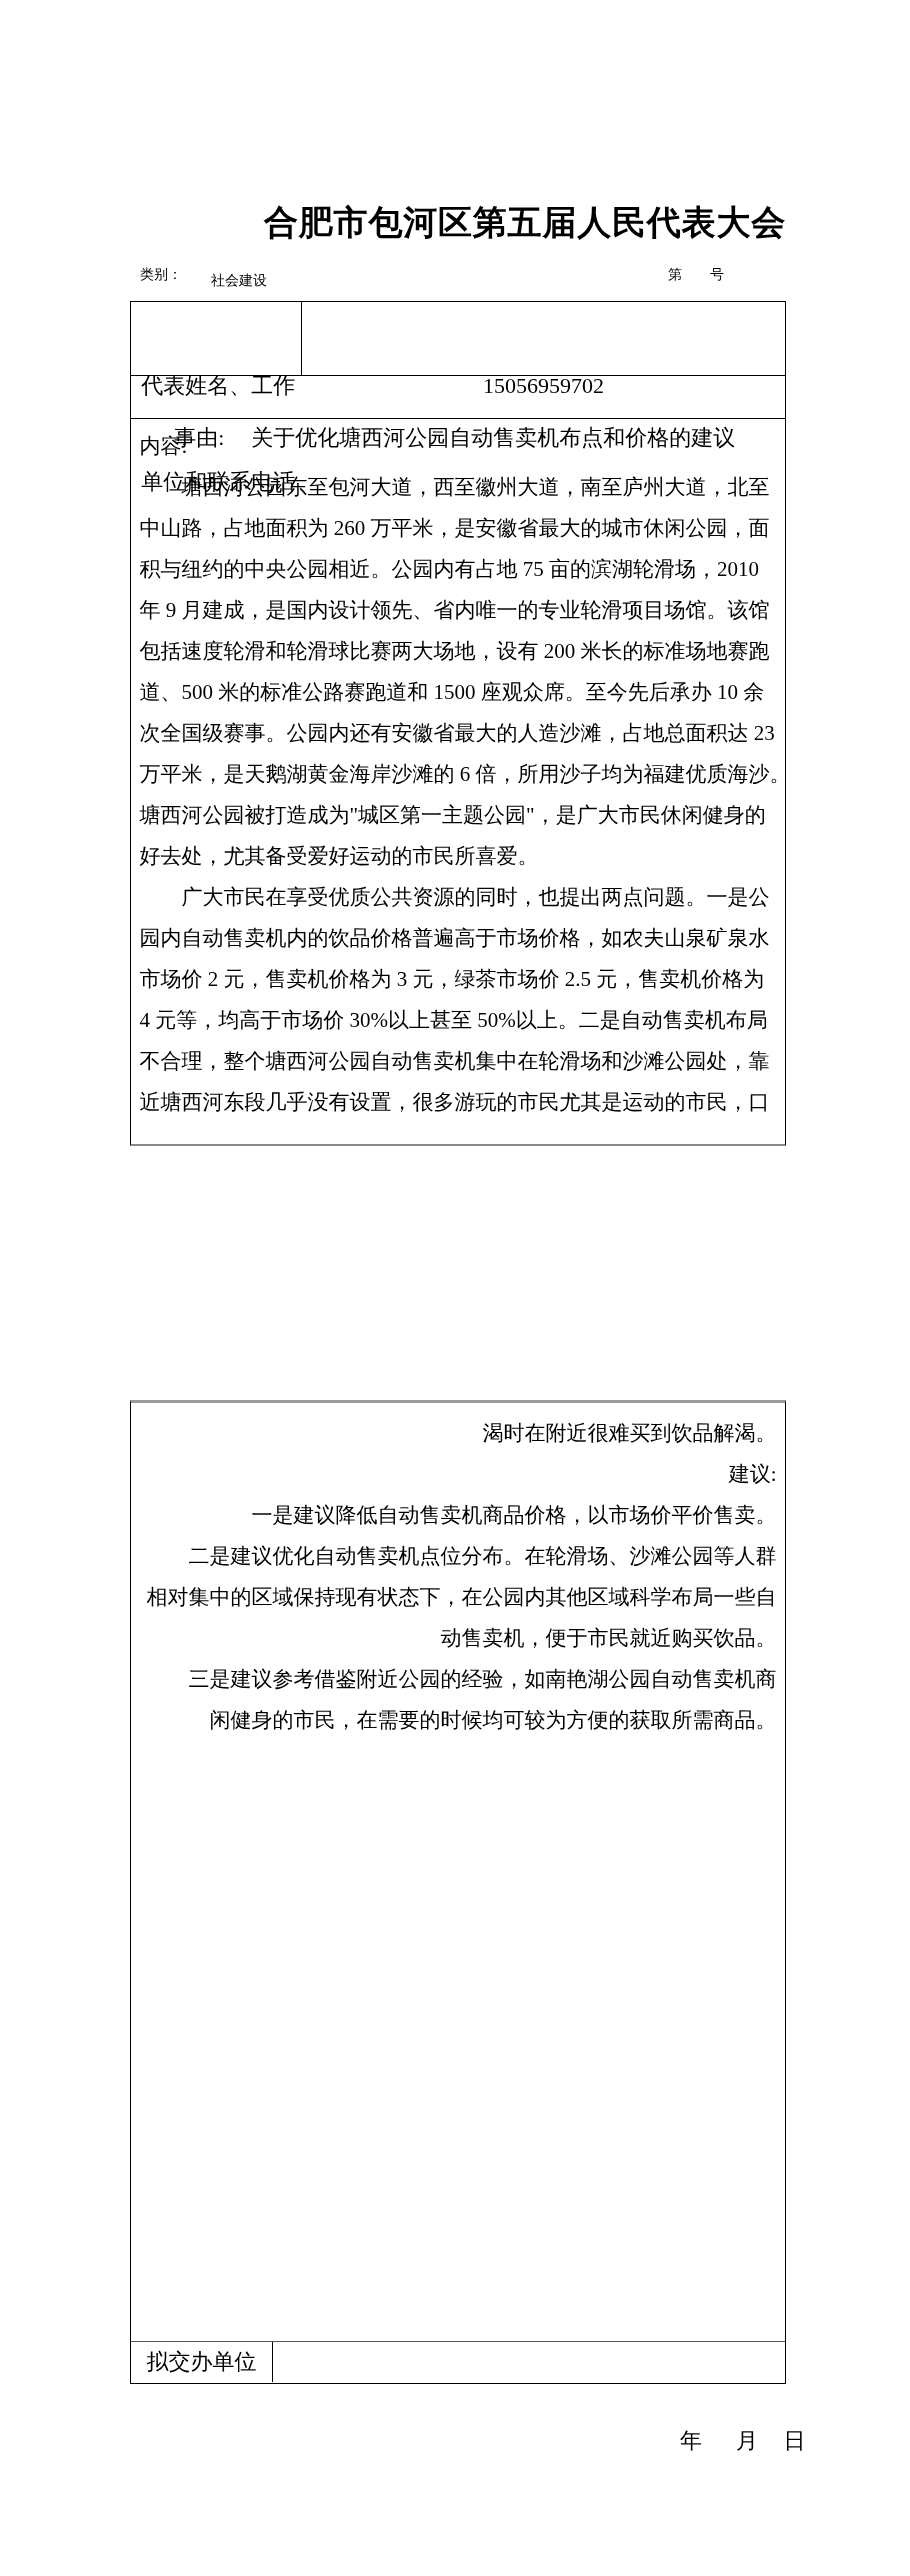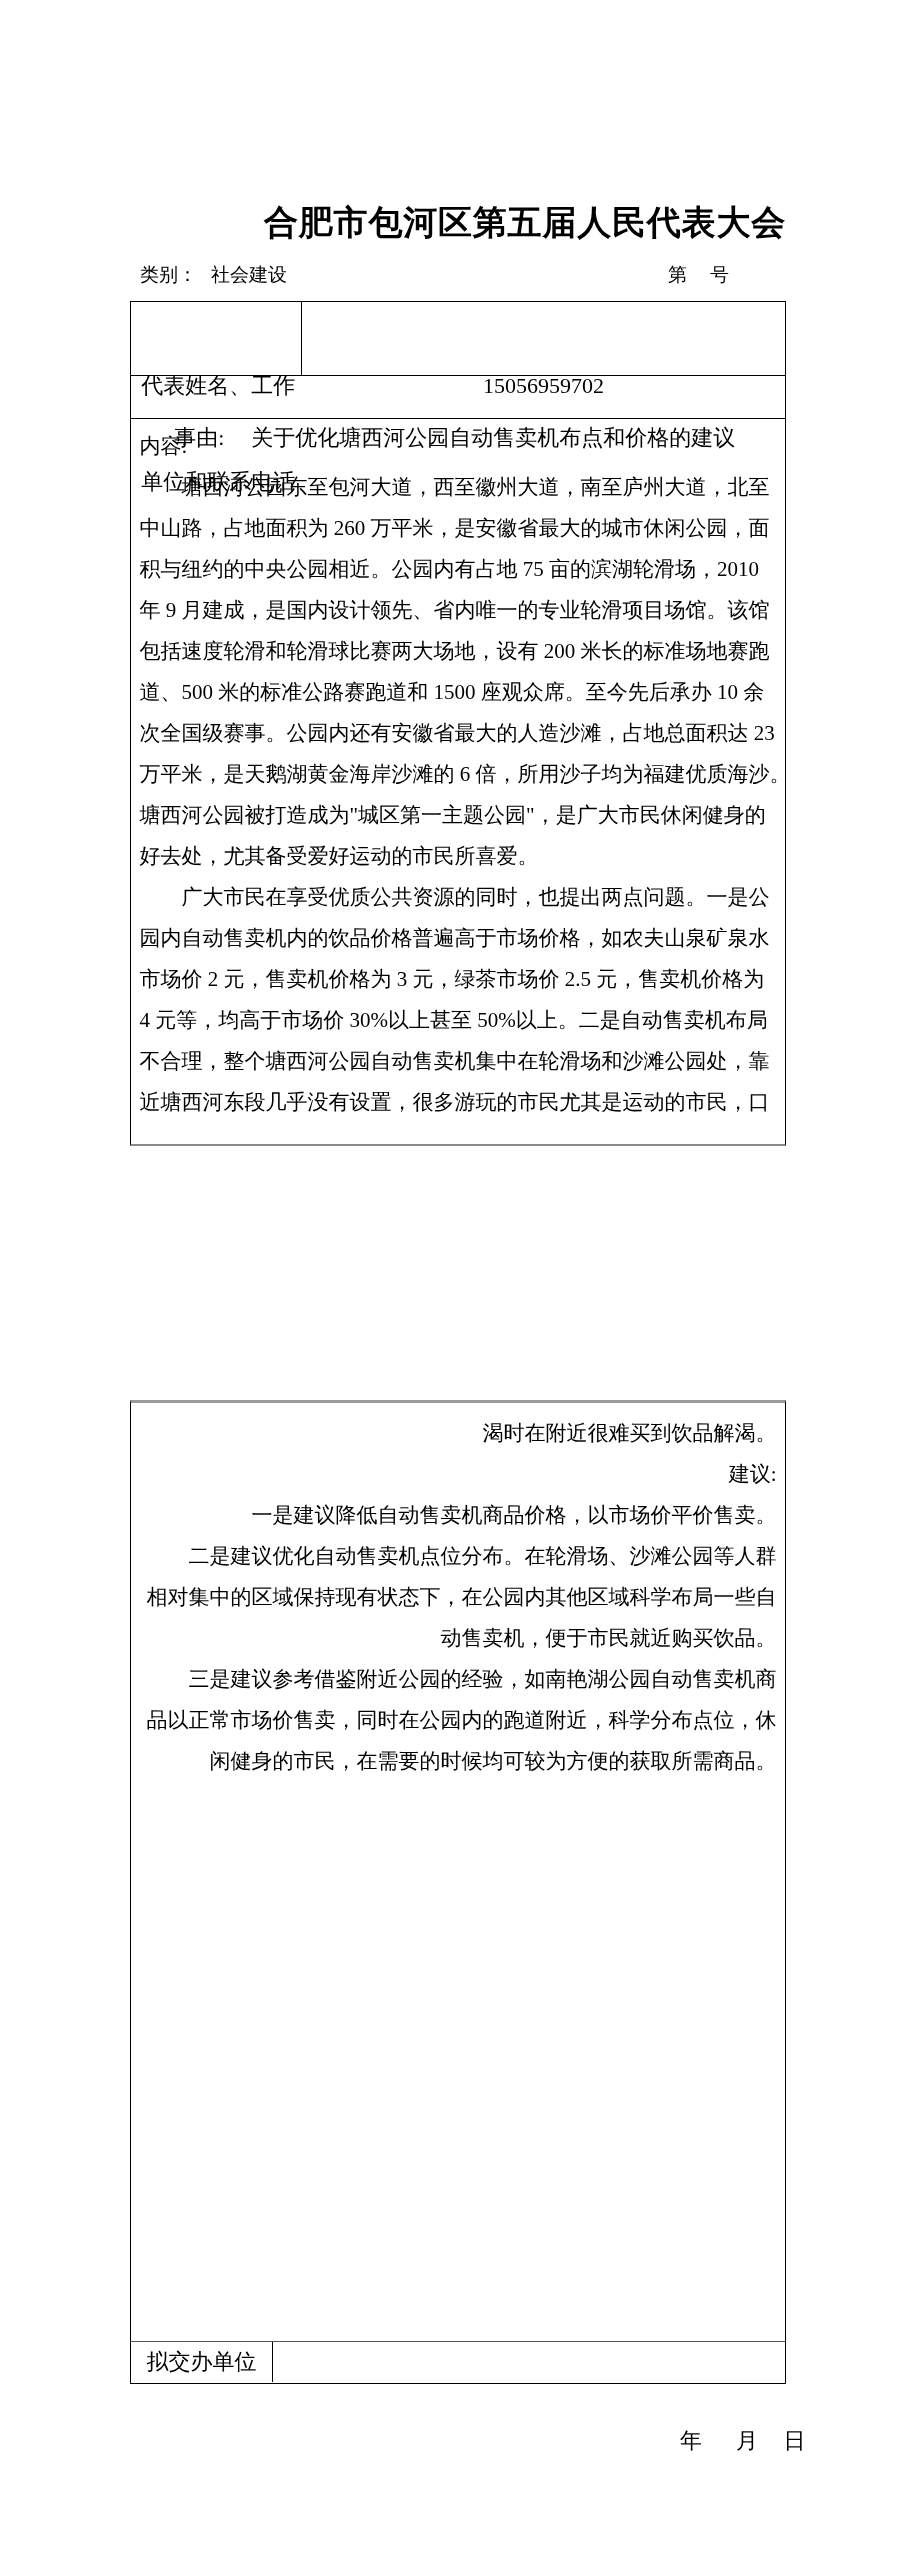--- a/index.html
+++ b/index.html
@@ -3,24 +3,24 @@
 <meta charset="utf-8">
 <style>
   html,body{margin:0;padding:0;background:#ffffff;}
   .page{position:relative;width:910px;height:2576px;background:#ffffff;color:#000;
         font-family:"Liberation Serif","DejaVu Serif",serif;overflow:hidden;}
 
   .doc-title{position:absolute;left:130px;top:105px;width:656px;text-align:right;
              font-family:"Liberation Sans","DejaVu Sans",sans-serif;font-weight:700;
              font-size:34px;line-height:47px;letter-spacing:0.8px;white-space:pre;}
 
-  .meta{position:absolute;left:0;top:259px;width:910px;height:32px;font-size:19px;}
+  .meta{position:absolute;left:0;top:259px;width:910px;height:32px;font-size:14px;}
   .meta span{position:absolute;white-space:pre;line-height:32px;}
   .cat-label{left:140px;}
-  .cat-value{left:211px;}
+  .cat-value{left:211px;margin-top:6px;}
   .num-prefix{left:668px;}
   .num-suffix{left:710px;}
 
   .tbl{position:absolute;left:130px;width:656px;box-sizing:border-box;
        border:1.7px solid #000;background:#fff;}
   .tbl1{top:301px;height:845px;border-bottom:2.5px solid #8a8a8a;}
   .tbl2{top:1400px;height:984px;border-top:3.4px solid #9a9a9a;}
 
   .row1{display:flex;height:74px;border-bottom:0.8px solid #000;box-sizing:border-box;}
   .cell-label{width:171px;border-right:0.8px solid #000;box-sizing:border-box;
@@ -98,21 +98,20 @@
 
   <div class="tbl tbl2">
     <div class="t2-content">
       <div class="cline">渴时在附近很难买到饮品解渴。</div>
       <div class="cline">　　建议:</div>
       <div class="cline">　　一是建议降低自动售卖机商品价格，以市场价平价售卖。</div>
       <div class="cline">　　二是建议优化自动售卖机点位分布。在轮滑场、沙滩公园等人群</div>
       <div class="cline">相对集中的区域保持现有状态下，在公园内其他区域科学布局一些自</div>
       <div class="cline">动售卖机，便于市民就近购买饮品。</div>
       <div class="cline">　　三是建议参考借鉴附近公园的经验，如南艳湖公园自动售卖机商</div>
-      <div class="cline">品以正常市场价售卖，同时在公园内的跑道附近，科学分布点位，休</div>
       <div class="cline">闲健身的市民，在需要的时候均可较为方便的获取所需商品。</div>
     </div>
     <div class="t2-footer">
       <div class="t2-footer-label">拟交办单位</div>
       <div class="t2-footer-value"></div>
     </div>
   </div>
 
   <div class="date-line">
     <span>年</span><span class="d-month">月</span><span class="d-day">日</span>

